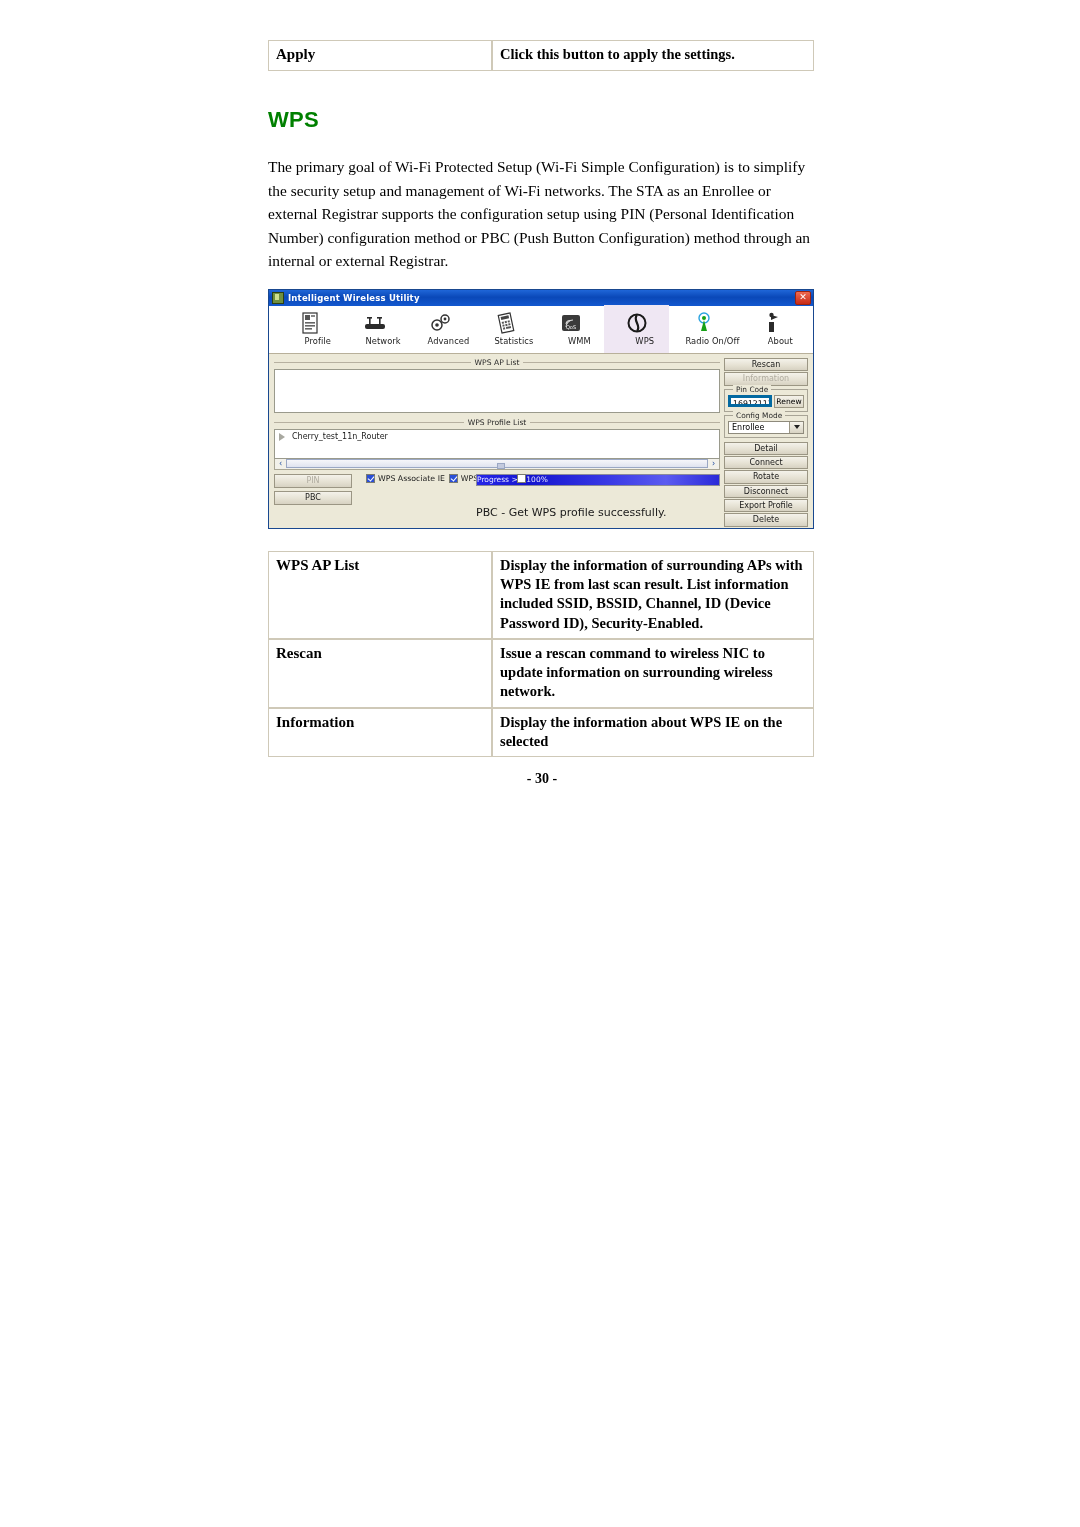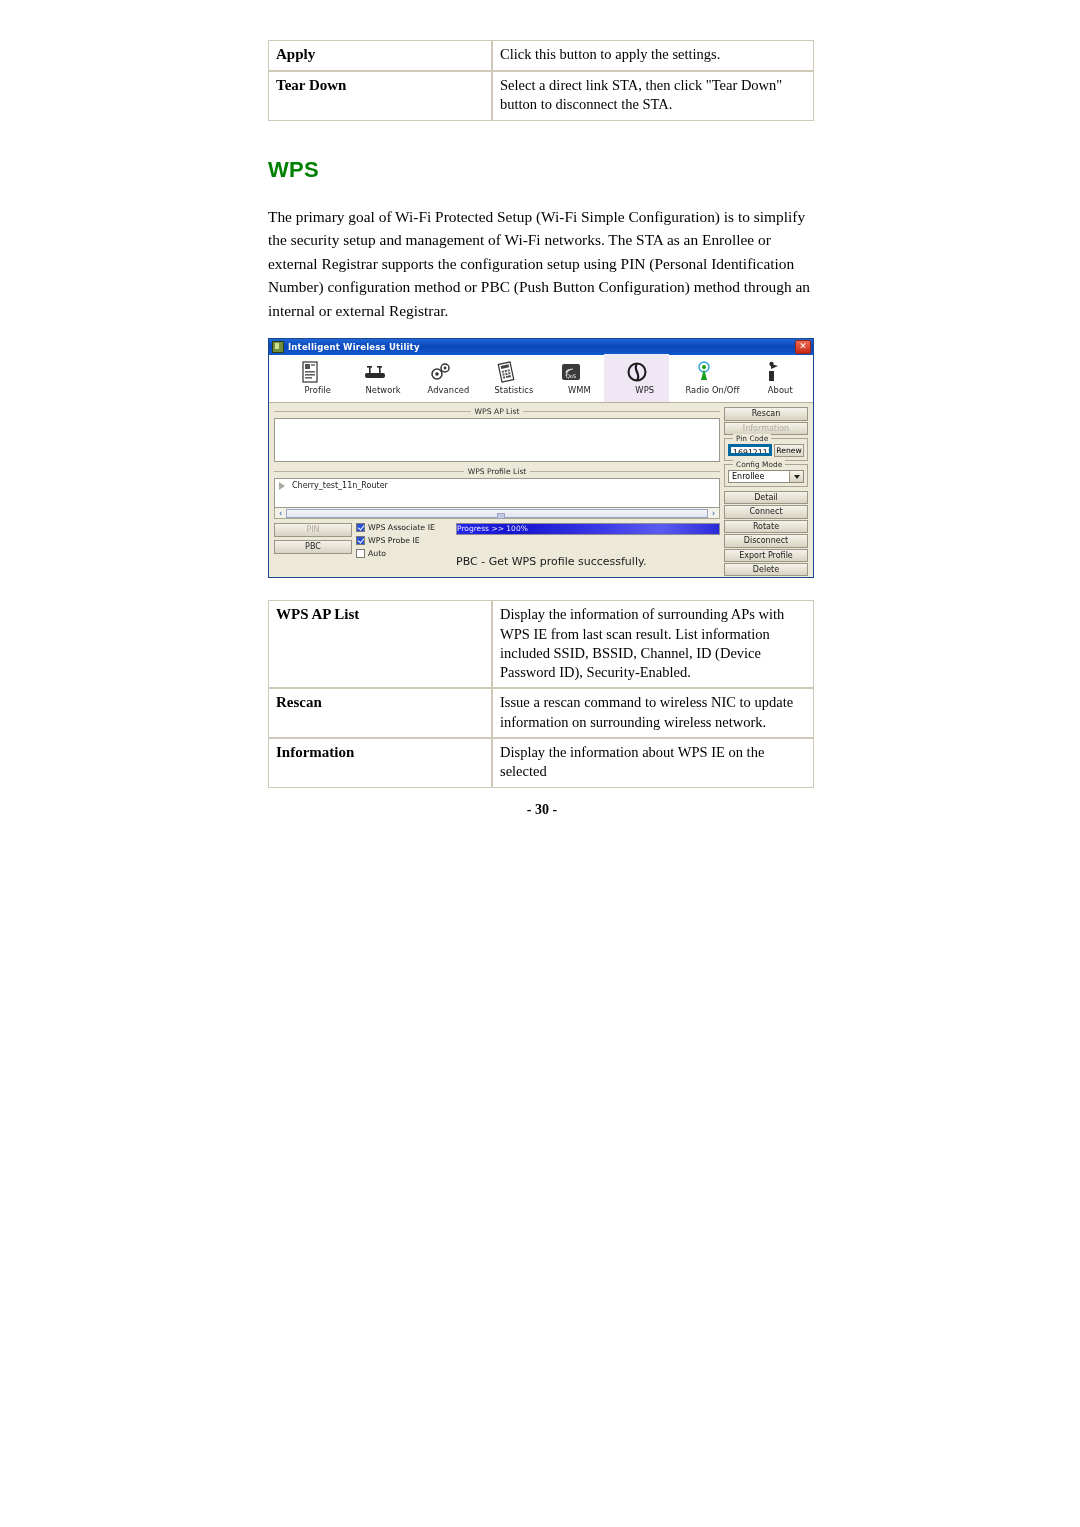--- a/index.html
+++ b/index.html
@@ -42,21 +42,21 @@
     font-size: 14.5px;
     line-height: 1.33;
     background: #fff;
   }
   table.desc td.key {
     width: 208px;
     font-weight: bold;
     font-size: 15px;
   }
   table.desc td.val {
-    font-weight: normal;
+    font-weight: bold;
   }
 
   .tbl-top { margin-bottom: 0; }
 
   
   h2.wps-head {
     font-family: "Liberation Sans", sans-serif;
     color: #008000;
     font-size: 22px;
     font-weight: bold;
@@ -254,40 +254,40 @@
     content: "";
     position: absolute;
     left: 50%; top: 3px;
     width: 6px; height: 4px;
     background: #c3cade;
     border: 1px solid #9aa7c4;
   }
 
   .bottom-row {
     display: flex;
-    gap: 4px;
+    gap: 14px;
     margin-top: 4px;
     align-items: flex-start;
   }
   .btn-col { width: 78px; flex: 0 0 78px; display: flex; flex-direction: column; gap: 3px;}
   .xbtn {
     background: linear-gradient(to bottom, #f4f2ea 0%, #e6e2d4 55%, #d7d2c2 100%);
     border: 1px solid #9b9684;
     font-size: 8px;
     color: #1a1a1a;
     text-align: center;
     padding: 1px 0 2px 0;
     box-sizing: border-box;
     white-space: nowrap;
     overflow: hidden;
     font-family: "DejaVu Sans", sans-serif;
   }
   .xbtn.disabled { color: #b0aca0; }
 
-  .chk-col { width: 96px; flex: 0 0 96px; display: flex; flex-direction: column; gap: 4px; }
+  .chk-col { width: 96px; flex: 0 0 96px; display: flex; flex-direction: row; gap: 4px; }
   .chk {
     display: flex;
     align-items: center;
     gap: 3px;
     font-size: 7.8px;
     color: #1a1a1a;
     white-space: nowrap;
   }
   .chkbox {
     width: 9px; height: 9px;
@@ -414,24 +414,20 @@
 <body>
 
 <div class="page">
  <div class="content">
 
   <table class="desc tbl-top">
     <tbody>
       <tr>
         <td class="key">Apply</td>
         <td class="val">Click this button to apply the settings.</td>
-      </tr>
-      <tr>
-        <td class="key">Tear Down</td>
-        <td class="val">Select a direct link STA, then click "Tear Down" button to disconnect the STA.</td>
       </tr>
     </tbody>
   </table>
 
   <h2 class="wps-head">WPS</h2>
   <p class="body-par">The primary goal of Wi-Fi Protected Setup (Wi-Fi Simple Configuration) is to simplify the security setup and management of Wi-Fi networks. The STA as an Enrollee or external Registrar supports the configuration setup using PIN (Personal Identification Number) configuration method or PBC (Push Button Configuration) method through an internal or external Registrar.</p>
 
   <div class="appwin">
 
     <div class="titlebar">

